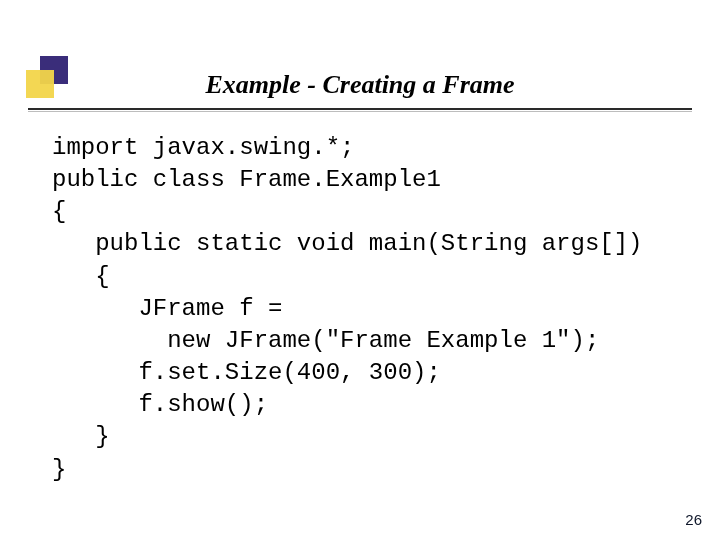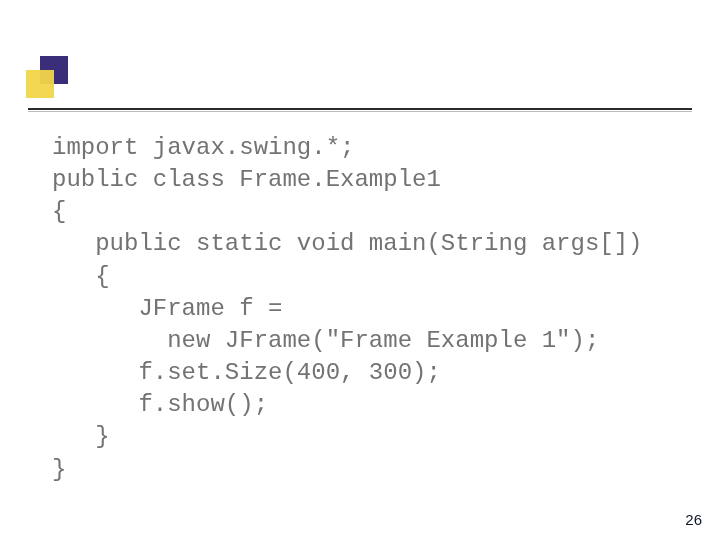--- a/index.html
+++ b/index.html
@@ -73,21 +73,21 @@
     border-bottom: 1px solid #bdbdbd;
   }
   .code {
     position: absolute;
     top: 132px;
     left: 52px;
     right: 40px;
     font-family: "Courier New", Courier, monospace;
     font-size: 24px;
     line-height: 1.34;
-    color: #737373;
+    color: #000000;
     white-space: pre;
   }
   .pagenum {
     position: absolute;
     right: 18px;
     bottom: 12px;
     font-family: Arial, Helvetica, sans-serif;
     font-size: 15px;
     color: #0f172a;
   }
@@ -95,20 +95,23 @@
 </head>
 <body>
 
 <div class="slide">
 
   <div class="logo">
     <div class="sq purple"></div>
     <div class="sq yellow"></div>
   </div>
 
+  <div class="title-wrap">
+    <span class="title">Example - Creating a Frame</span>
+  </div>
   <div class="underline"></div>
 
   <div class="code"><span>import javax.swing.*;</span>
 <span>public class Frame.Example1</span>
 <span>{</span>
 <span>   public static void main(String args[])</span>
 <span>   {</span>
 <span>      JFrame f =</span>
 <span>        new JFrame("Frame Example 1");</span>
 <span>      f.set.Size(400, 300);</span>

